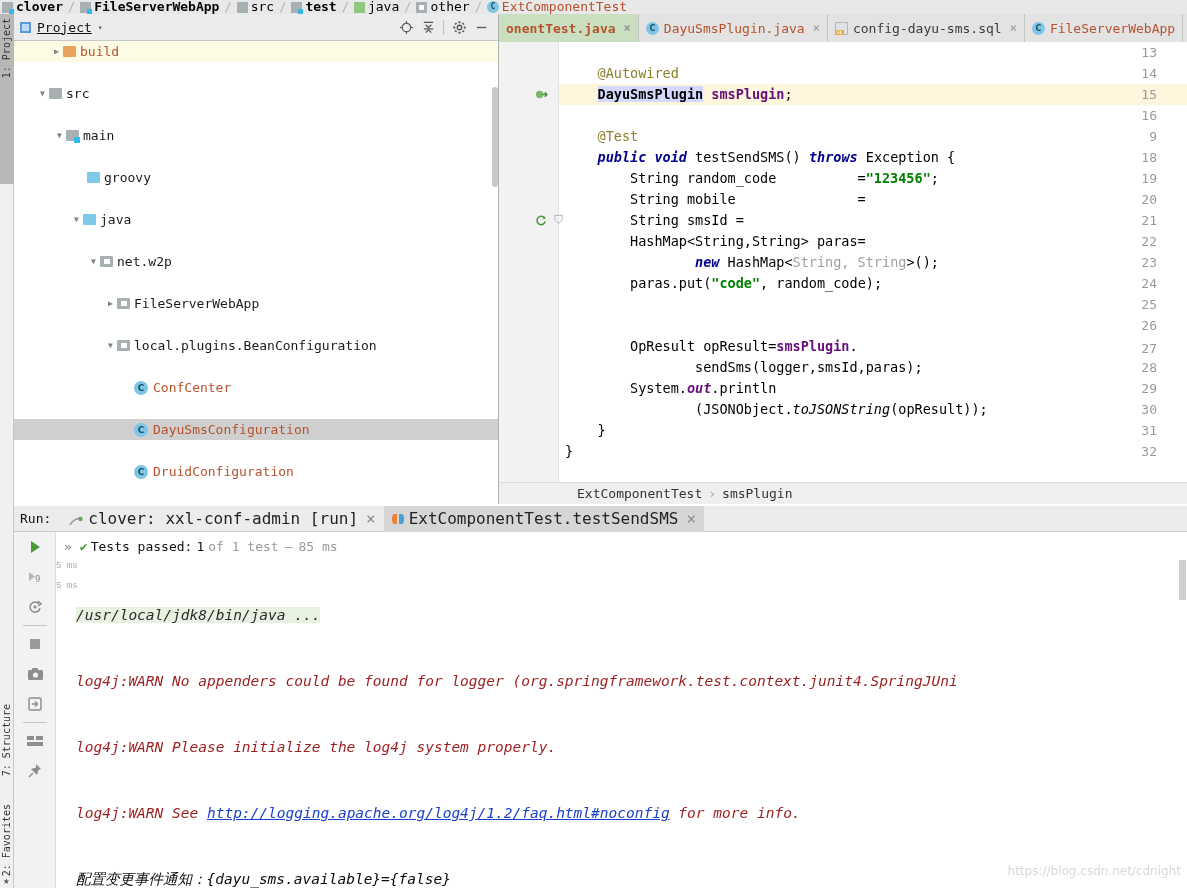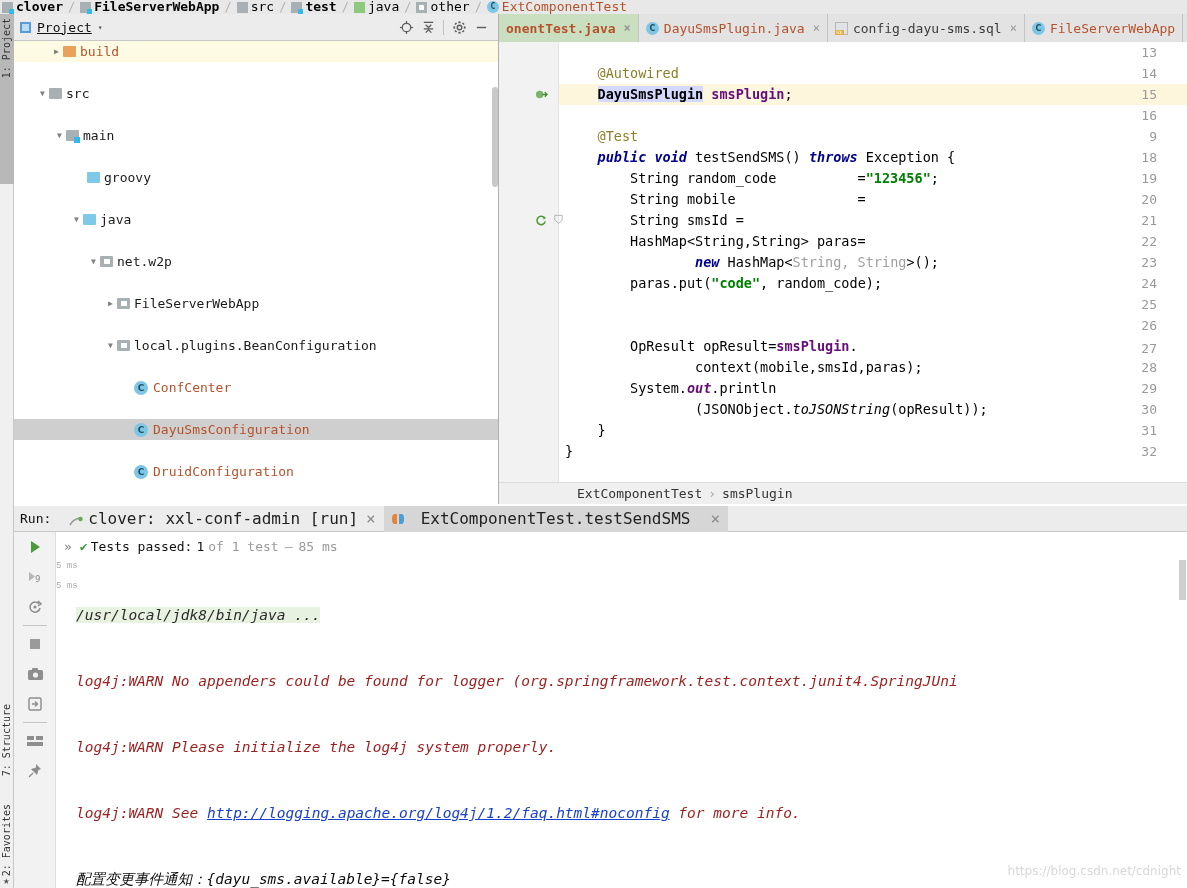--- a/index.html
+++ b/index.html
@@ -107,21 +107,21 @@
            border-top:1px solid #dcdcdc; display:flex; align-items:center; padding-left:78px;
            font-size:13px; font-family:"DejaVu Sans Mono",monospace; color:#333;}
   .bcrumb .sp{ color:#a8a8a8; padding:0 6px;}
 
   
   .runwin{ position:absolute; left:14px; top:506px; width:1173px; height:382px; background:#fff;}
   .runtabs{ height:26px; background:#ececec; border-bottom:1px solid #c8c8c8; display:flex; align-items:center;}
   .runlabel{ padding:0 10px 0 6px; font-size:13px; color:#111; font-family:"DejaVu Sans Mono",monospace;}
   .rtab{ display:flex; align-items:center; height:26px; padding:0 8px; font-size:16px;
          font-family:"DejaVu Sans Mono",monospace; color:#222; white-space:nowrap;}
-  .rtab.sel{ background:#d6d6d6;gap:12px; }
+  .rtab.sel{ background:#d6d6d6; }
   .rtab .x{ color:#8d8d8d; margin-left:8px;}
   .orangeico{ width:12px;height:12px;margin-right:5px;position:relative;}
   .orangeico:before{content:"";position:absolute;left:0;top:1px;width:5px;height:10px;background:#e8833a;border-radius:50% 0 0 50%;}
   .orangeico:after{content:"";position:absolute;right:0;top:1px;width:5px;height:10px;background:#4a9fd4;border-radius:0 50% 50% 0;}
 
   .runbody{ position:relative; height:356px; }
   .runrail{ position:absolute; left:0; top:0; width:42px; height:356px; background:#f2f2f2; border-right:1px solid #ddd;}
   .rico{ width:42px; height:30px; display:flex; align-items:center; justify-content:center; color:#888;}
   .rdiv{ width:24px;height:1px;background:#c5c5c5;margin:3px 9px;}
 
@@ -392,21 +392,21 @@
       <div class="codeline" style="top:105px;left:66px;">    <span class="kw">public</span> <span class="kw">void</span> testSendSMS() <span class="kw">throws</span> Exception {</div>
       <div class="codeline" style="top:126px;left:66px;">        String random_code          =<span class="str">"123456"</span>;</div>
       <div class="codeline" style="top:147px;left:66px;">        String mobile               =</div>
       <div class="codeline" style="top:168px;left:66px;">        String smsId =</div>
       <div class="codeline" style="top:189px;left:66px;">        HashMap&lt;String,String&gt; paras=</div>
       <div class="codeline" style="top:210px;left:66px;">                <span class="kw">new</span> HashMap&lt;<span class="grey">String, String</span>&gt;();</div>
       <div class="codeline" style="top:231px;left:66px;">        paras.put(<span class="str">"code"</span>, random_code);</div>
       <div class="codeline" style="top:252px;left:66px;"></div>
       <div class="codeline" style="top:273px;left:66px;"></div>
       <div class="codeline" style="top:294px;left:66px;">        OpResult opResult=<span class="fld">smsPlugin</span>.</div>
-      <div class="codeline" style="top:315px;left:66px;">                context(mobile,smsId,paras);</div>
+      <div class="codeline" style="top:315px;left:66px;">                sendSms(logger,smsId,paras);</div>
       <div class="codeline" style="top:336px;left:66px;">        System.<span class="ital">out</span>.println</div>
       <div class="codeline" style="top:357px;left:66px;">                (JSONObject.<span class="italb">toJSONString</span>(opResult));</div>
       <div class="codeline" style="top:378px;left:66px;">    }</div>
       <div class="codeline" style="top:399px;left:66px;">}</div>
     </div>
   </div>
 
   <div class="bcrumb">
     <span>ExtComponentTest</span>
     <span class="sp">›</span>

